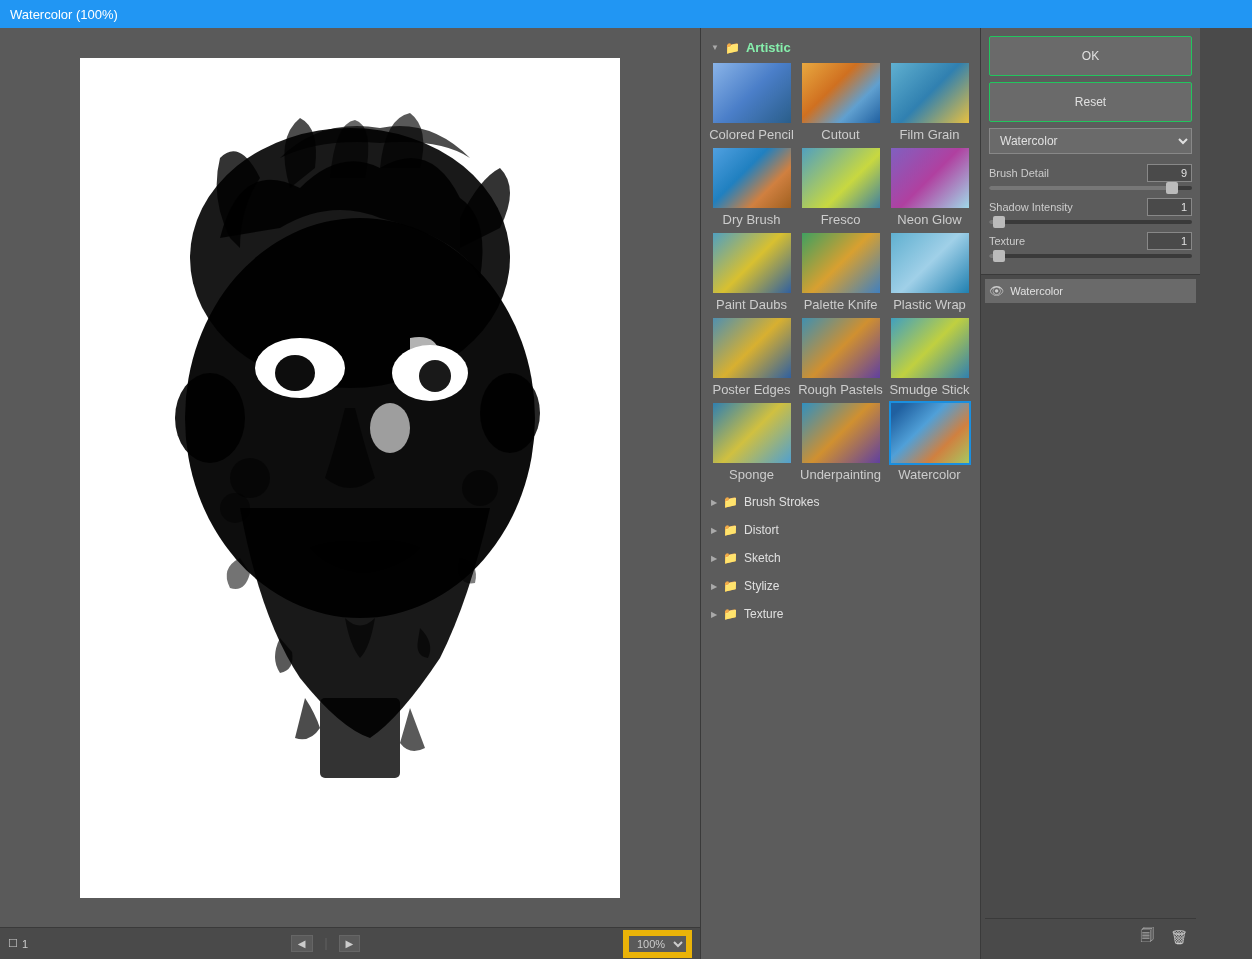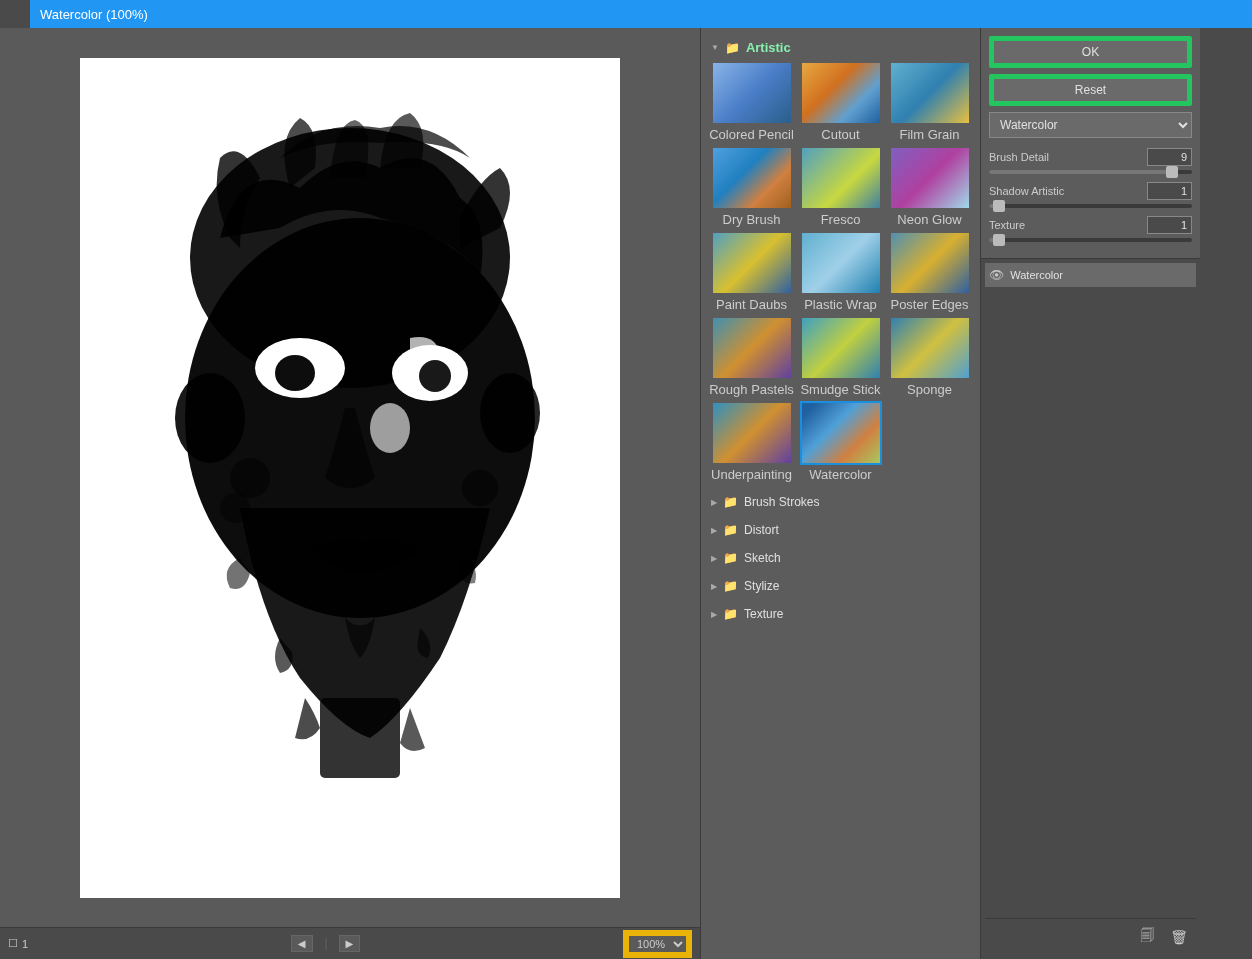--- a/index.html
+++ b/index.html
@@ -15,21 +15,20 @@
 
     
     #title-bar {
       background: #2196F3;
       color: white;
       padding: 4px 10px;
       font-size: 13px;
       height: 28px;
       display: flex;
       align-items: center;
-      margin-left: 30px;
     }
 
     
     #main {
       display: flex;
       height: calc(959px - 28px);
     }
 
     
     #canvas-area {
@@ -226,24 +225,24 @@
     }
 
     #controls-area {
       padding: 8px;
       flex: 0 0 auto;
     }
 
     .btn-ok, .btn-reset {
       display: block;
       width: 100%;
-      padding: 4px;
+      padding: 12px;
       margin-bottom: 6px;
       background: #6a6a6a;
-      border: 5px solid #22c55e;
+      border: 1px solid #22c55e;
       color: #e0e0e0;
       cursor: pointer;
       font-size: 12px;
       text-align: center;
       border-radius: 2px;
     }
 
     .dropdown-row {
       margin-bottom: 10px;
     }
@@ -522,20 +521,26 @@
           <span class="thumb-label">Neon Glow</span>
         </div>
 
         <div class="thumb-item">
           <div class="thumb-img">
               <div class="thumb-inner thumb-paint-daubs"></div>
             </div>
           <span class="thumb-label">Paint Daubs</span>
         </div>
 
+        <div class="thumb-item">
+          <div class="thumb-img">
+              <div class="thumb-inner thumb-palette-knife"></div>
+            </div>
+          <span class="thumb-label">Palette Knife</span>
+        </div>
 
         <div class="thumb-item">
           <div class="thumb-img">
               <div class="thumb-inner thumb-plastic-wrap"></div>
             </div>
           <span class="thumb-label">Plastic Wrap</span>
         </div>
 
         <div class="thumb-item">
           <div class="thumb-img">
@@ -629,21 +634,21 @@
       <div class="param-row">
         <span class="param-label">Brush Detail</span>
         <input class="param-value" type="text" value="9" style="">
       </div>
       <div class="slider-track">
         <div class="slider-fill" style="width:90%;"></div>
         <div class="slider-thumb" style="left:calc(90% - 6px);"></div>
       </div>
 
       <div class="param-row">
-        <span class="param-label">Shadow Artistic</span>
+        <span class="param-label">Shadow Intensity</span>
         <input class="param-value" type="text" value="1" style="">
       </div>
       <div class="slider-track">
         <div class="slider-fill" style="width:5%;"></div>
         <div class="slider-thumb" style="left:calc(5% - 6px);"></div>
       </div>
 
       <div class="param-row">
         <span class="param-label">Texture</span>
         <input class="param-value" type="text" value="1" style="">

